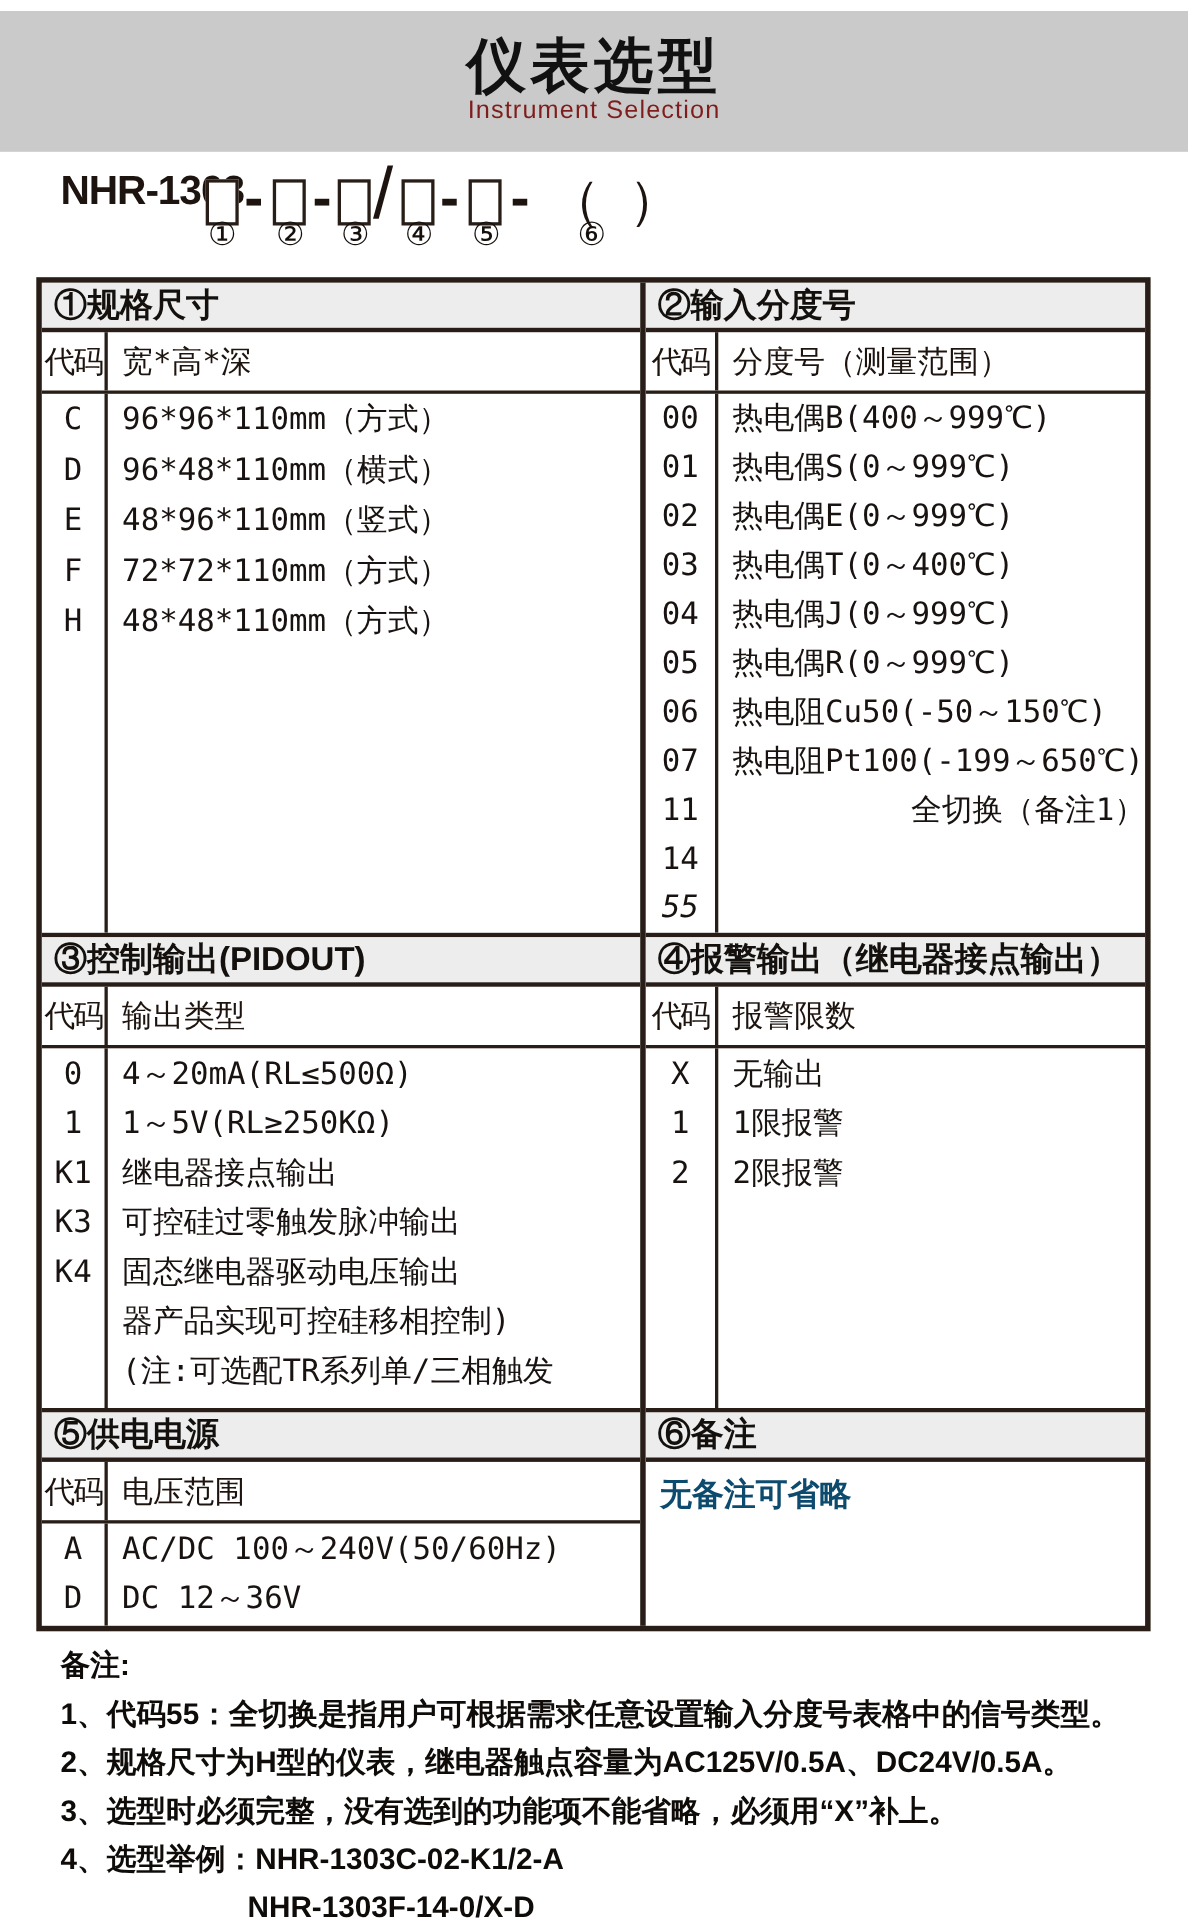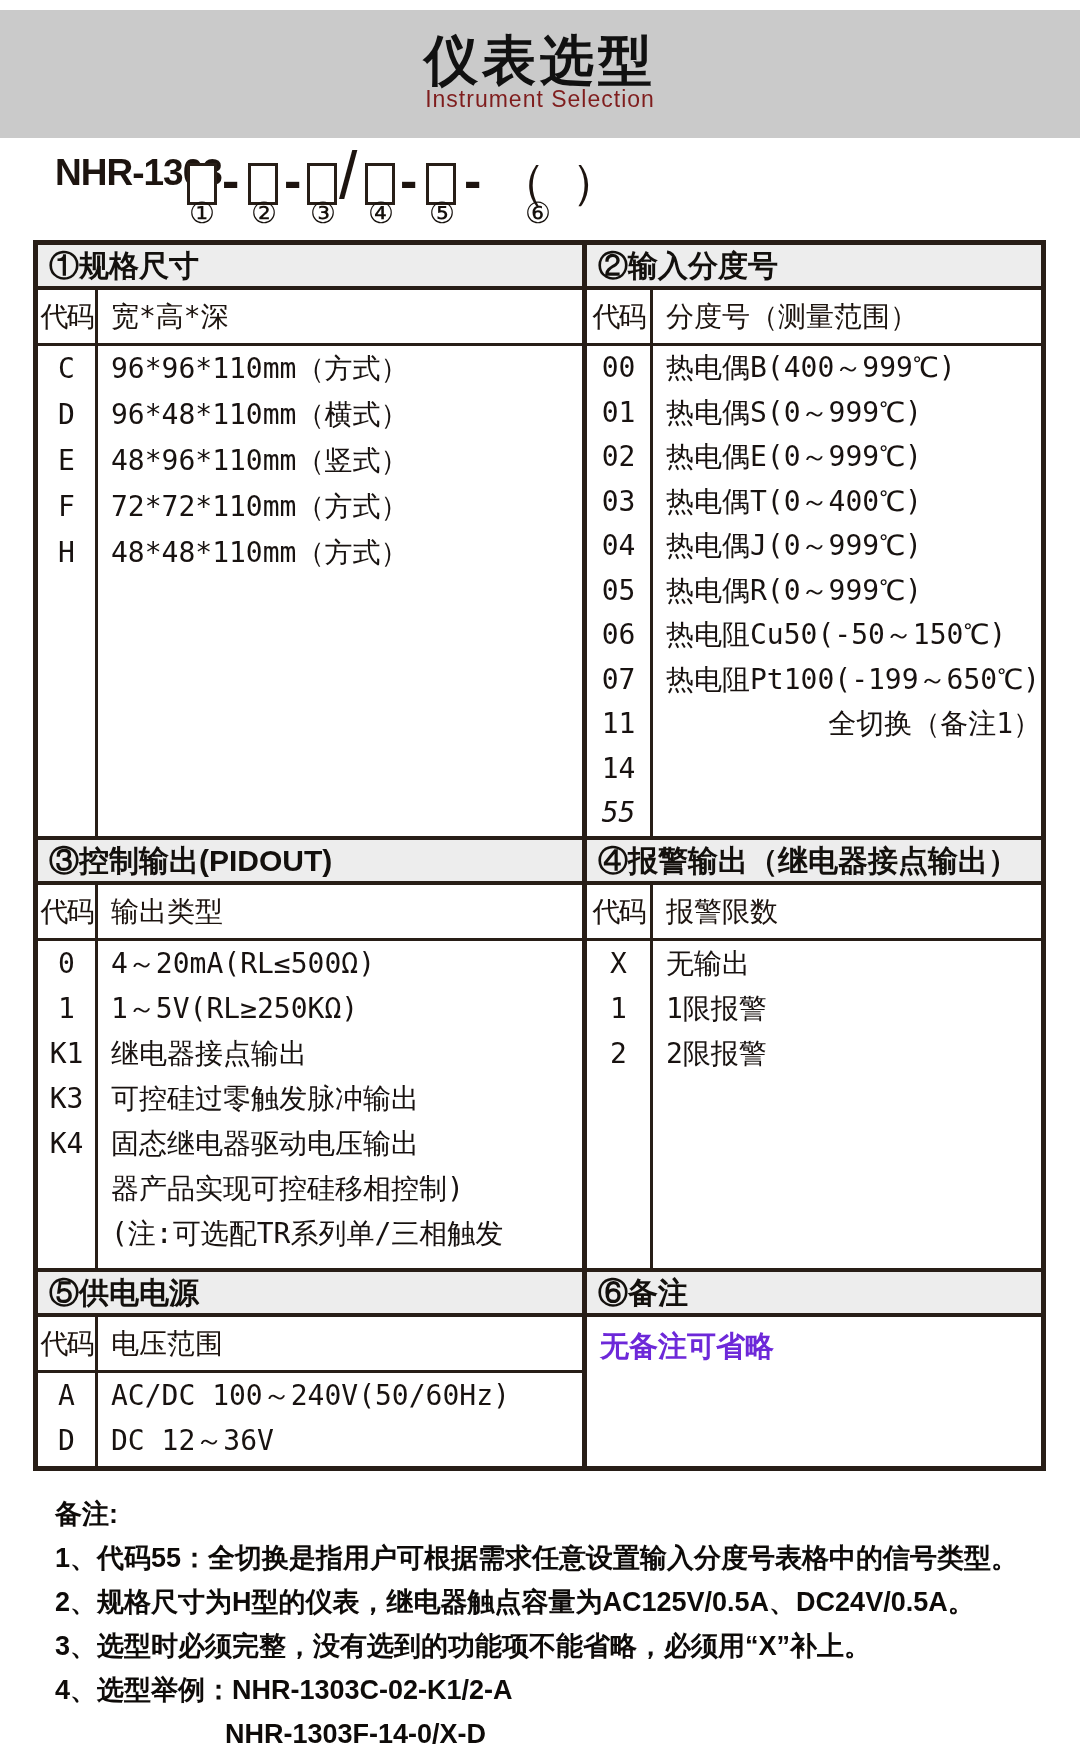--- a/index.html
+++ b/index.html
@@ -24,21 +24,21 @@
   .mbox{position:absolute;top:163px;width:30px;height:42px;border:3px solid var(--bd);background:#fff;}
   .mbox.b1{left:187px}.mbox.b2{left:248px}.mbox.b3{left:307px}.mbox.b4{left:365px}.mbox.b5{left:426px}
   .msep{position:absolute;top:152px;font-size:52px;font-weight:700;line-height:56px;}
   .msep.s1{left:222px}.msep.s2{left:284px}.msep.s4{left:400px}.msep.s5{left:464px}
   .mslash{position:absolute;left:339px;top:142px;font-size:66px;font-weight:400;line-height:66px;}
   .msuffix{position:absolute;left:498px;top:150px;font-size:48px;font-weight:400;letter-spacing:6px;}
   .pos-label{position:absolute;top:196px;width:32px;text-align:center;font-size:29px;font-weight:400;color:#15100c;}
   .pos-label.p1{left:186px}.pos-label.p2{left:248px}.pos-label.p3{left:307px}
   .pos-label.p4{left:365px}.pos-label.p5{left:426px}.pos-label.p6{left:522px}
   
-  .catalog{position:absolute;left:33px;top:240px;width:1013px;height:1231px;
+  .catalog{position:absolute;left:33px;top:252px;width:1013px;height:1231px;
     border:5px solid var(--bd);display:flex;background:#fff;}
   .half{display:flex;flex-direction:column;}
   .half.left{width:549px;border-right:5px solid var(--bd);}
   .half.right{flex:1;}
   .sec{display:flex;flex-direction:column;overflow:hidden;}
   .sec.tier-a{height:591px;}
   .sec.tier-b{height:432px;border-top:4px solid var(--bd);}
   .sec.tier-c{flex:1;border-top:4px solid var(--bd);}
   .band{height:45px;background:var(--band-bg);border-bottom:4px solid var(--bd);
     font-weight:700;font-size:30px;line-height:41px;padding-left:11px;white-space:nowrap;color:#13100d;}
@@ -47,21 +47,21 @@
   .code-w{width:60px;}
   .half.right .code-w{width:66px;}
   .colhdr .code-h{border-right:3px solid var(--bd);text-align:center;line-height:53px;letter-spacing:-2px;}
   .colhdr .desc-h{flex:1;padding-left:13px;line-height:53px;white-space:nowrap;}
   .sec-body{flex:1;display:flex;}
   .code-col{border-right:3px solid var(--bd);display:flex;flex-direction:column;}
   .desc-col{flex:1;display:flex;flex-direction:column;}
   .cell{font-family:"DejaVu Sans Mono",monospace;font-size:28px;white-space:nowrap;color:#181210;}
   .code-col .cell{text-align:center;}
   .desc-col .cell{padding-left:13px;}
-  .remark-body{padding:10px 0 0 13px;font-weight:700;font-size:29px;white-space:nowrap;color:#6d28d9;}
+  .remark-body{padding:10px 0 0 13px;font-weight:700;font-size:29px;white-space:nowrap;color:#0c4a6e;}
   
   .notes{position:absolute;left:55px;top:1492px;width:990px;
     font-weight:700;font-size:27px;line-height:44px;color:#0e0b09;}
   .note-line{white-space:nowrap;}
   .note-ex2{margin-left:170px;}
 </style>
 </head>
 <body>
 
 <header class="banner">

